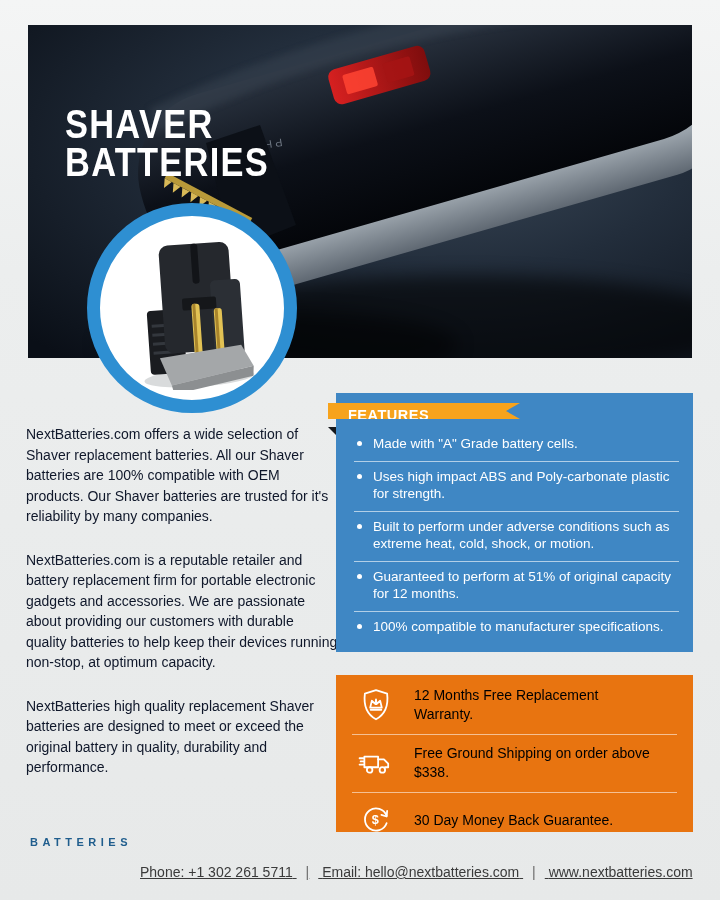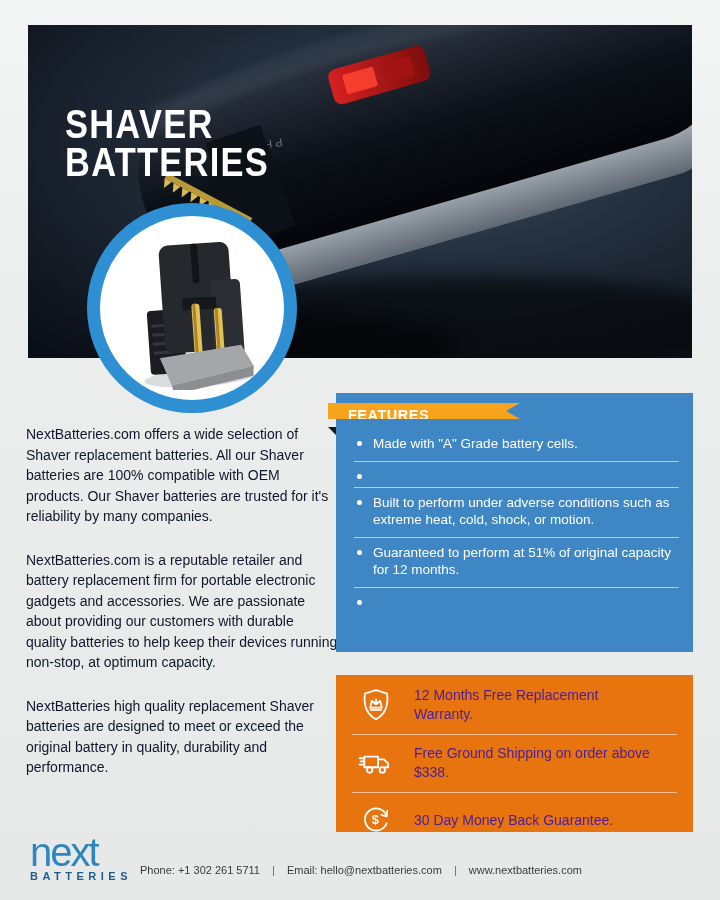--- a/index.html
+++ b/index.html
@@ -40,29 +40,29 @@
     display:flex;align-items:flex-start;padding:6px 0 8px;
     border-bottom:1px solid rgba(255,255,255,.6);
     color:#ffffff;font-size:13.5px;line-height:17.5px;
   }
   .features-list li:last-child{border-bottom:none;}
   .features-list .dot{flex:0 0 5px;width:5px;height:5px;border-radius:50%;background:#ffffff;margin:6px 11px 0 3px;}
   
   .guarantee-panel{position:absolute;left:336px;top:675px;width:357px;height:157px;background:#e87410;
     box-sizing:border-box;padding:2px 16px;}
   .g-row{display:flex;align-items:center;gap:20px;padding:9px 2px 10px 6px;
-    border-top:1px solid rgba(255,255,255,.55);color:#4c1d95;font-size:14px;line-height:19px;}
+    border-top:1px solid rgba(255,255,255,.55);color:#000000;font-size:14px;line-height:19px;}
   .g-row:first-child{border-top:none;}
   .g-row .g-text{max-width:238px;}
   .g-icon{flex:0 0 36px;}
   
   .footer-logo{position:absolute;left:30px;top:835px;z-index:2;}
   .logo-next{font-size:40px;line-height:34px;letter-spacing:-2px;color:#2e86c1;font-weight:normal;}
   .logo-batteries{font-size:11px;letter-spacing:4.5px;color:#1f5d8d;font-weight:bold;margin-top:1px;}
-  .footer-contact{position:absolute;left:140px;top:864px;font-size:11px;color:#3a3a3a;white-space:nowrap;}
+  .footer-contact{position:absolute;left:140px;top:864px;font-size:14px;color:#3a3a3a;white-space:nowrap;text-decoration:underline;}
   .footer-contact .sep{margin:0 9px;color:#6a6a6a;}
 </style>
 </head>
 <body>
 
 <header class="hero">
   <svg width="664" height="333" viewBox="0 0 664 333">
     <defs>
       <radialGradient id="bgfade" cx="62%" cy="36%" r="85%">
         <stop offset="0%" stop-color="#3c4a5a"></stop>
@@ -148,31 +148,33 @@
 <section class="features-panel">
   <div class="ribbon-fold"></div>
   <div class="features-ribbon">FEATURES</div>
   <ul class="features-list">
     <li>
       <span class="dot"></span>
       <span>Made with "A" Grade battery cells.</span>
     </li>
     <li>
       <span class="dot"></span>
+      <span>Uses high impact ABS and Poly-carbonate plastic for strength.</span>
     </li>
     <li>
       <span class="dot"></span>
       <span>Built to perform under adverse conditions such as extreme heat, cold, shock, or motion.</span>
     </li>
     <li>
       <span class="dot"></span>
       <span>Guaranteed to perform at 51% of original capacity for 12 months.</span>
     </li>
     <li>
       <span class="dot"></span>
+      <span>100% compatible to manufacturer specifications.</span>
     </li>
   </ul>
 </section>
 
 <section class="guarantee-panel">
   <div class="g-row">
     <svg class="g-icon" width="36" height="36" viewBox="0 0 34 34" fill="none" stroke="#ffffff" stroke-width="1.7" stroke-linejoin="round" stroke-linecap="round">
       <path d="M17 3 L27.5 6.2 C28.6 15 26.5 25.2 17 30.5 C7.5 25.2 5.4 15 6.5 6.2 Z"></path>
       <path d="M11.5 19.5 l1.6-6.5 3.4 3.2 0.5-4.5 0.5 4.5 3.4-3.2 1.6 6.5 z"></path>
       <path d="M12 21.5 h10"></path>
@@ -194,21 +196,20 @@
       <path d="M27 20 a10.5 10.5 0 1 1 0-7"></path>
       <path d="M27.5 8.5 l-0.4 5.2 -5-1.6"></path>
       <text x="13" y="21" font-size="12" font-weight="bold" fill="#ffffff" stroke="none" font-family="Liberation Sans, sans-serif">$</text>
     </svg>
     <span class="g-text">30 Day Money Back Guarantee.</span>
   </div>
 </section>
 
 <footer>
   <div class="footer-logo">
-    <div class="logo-next">next</div>
     <div class="logo-batteries">BATTERIES</div>
   </div>
   <div class="footer-contact">
     <span>Phone: +1 302 261 5711</span>
     <span class="sep">|</span>
     <span>Email: hello@nextbatteries.com</span>
     <span class="sep">|</span>
     <span>www.nextbatteries.com</span>
   </div>
 </footer>

